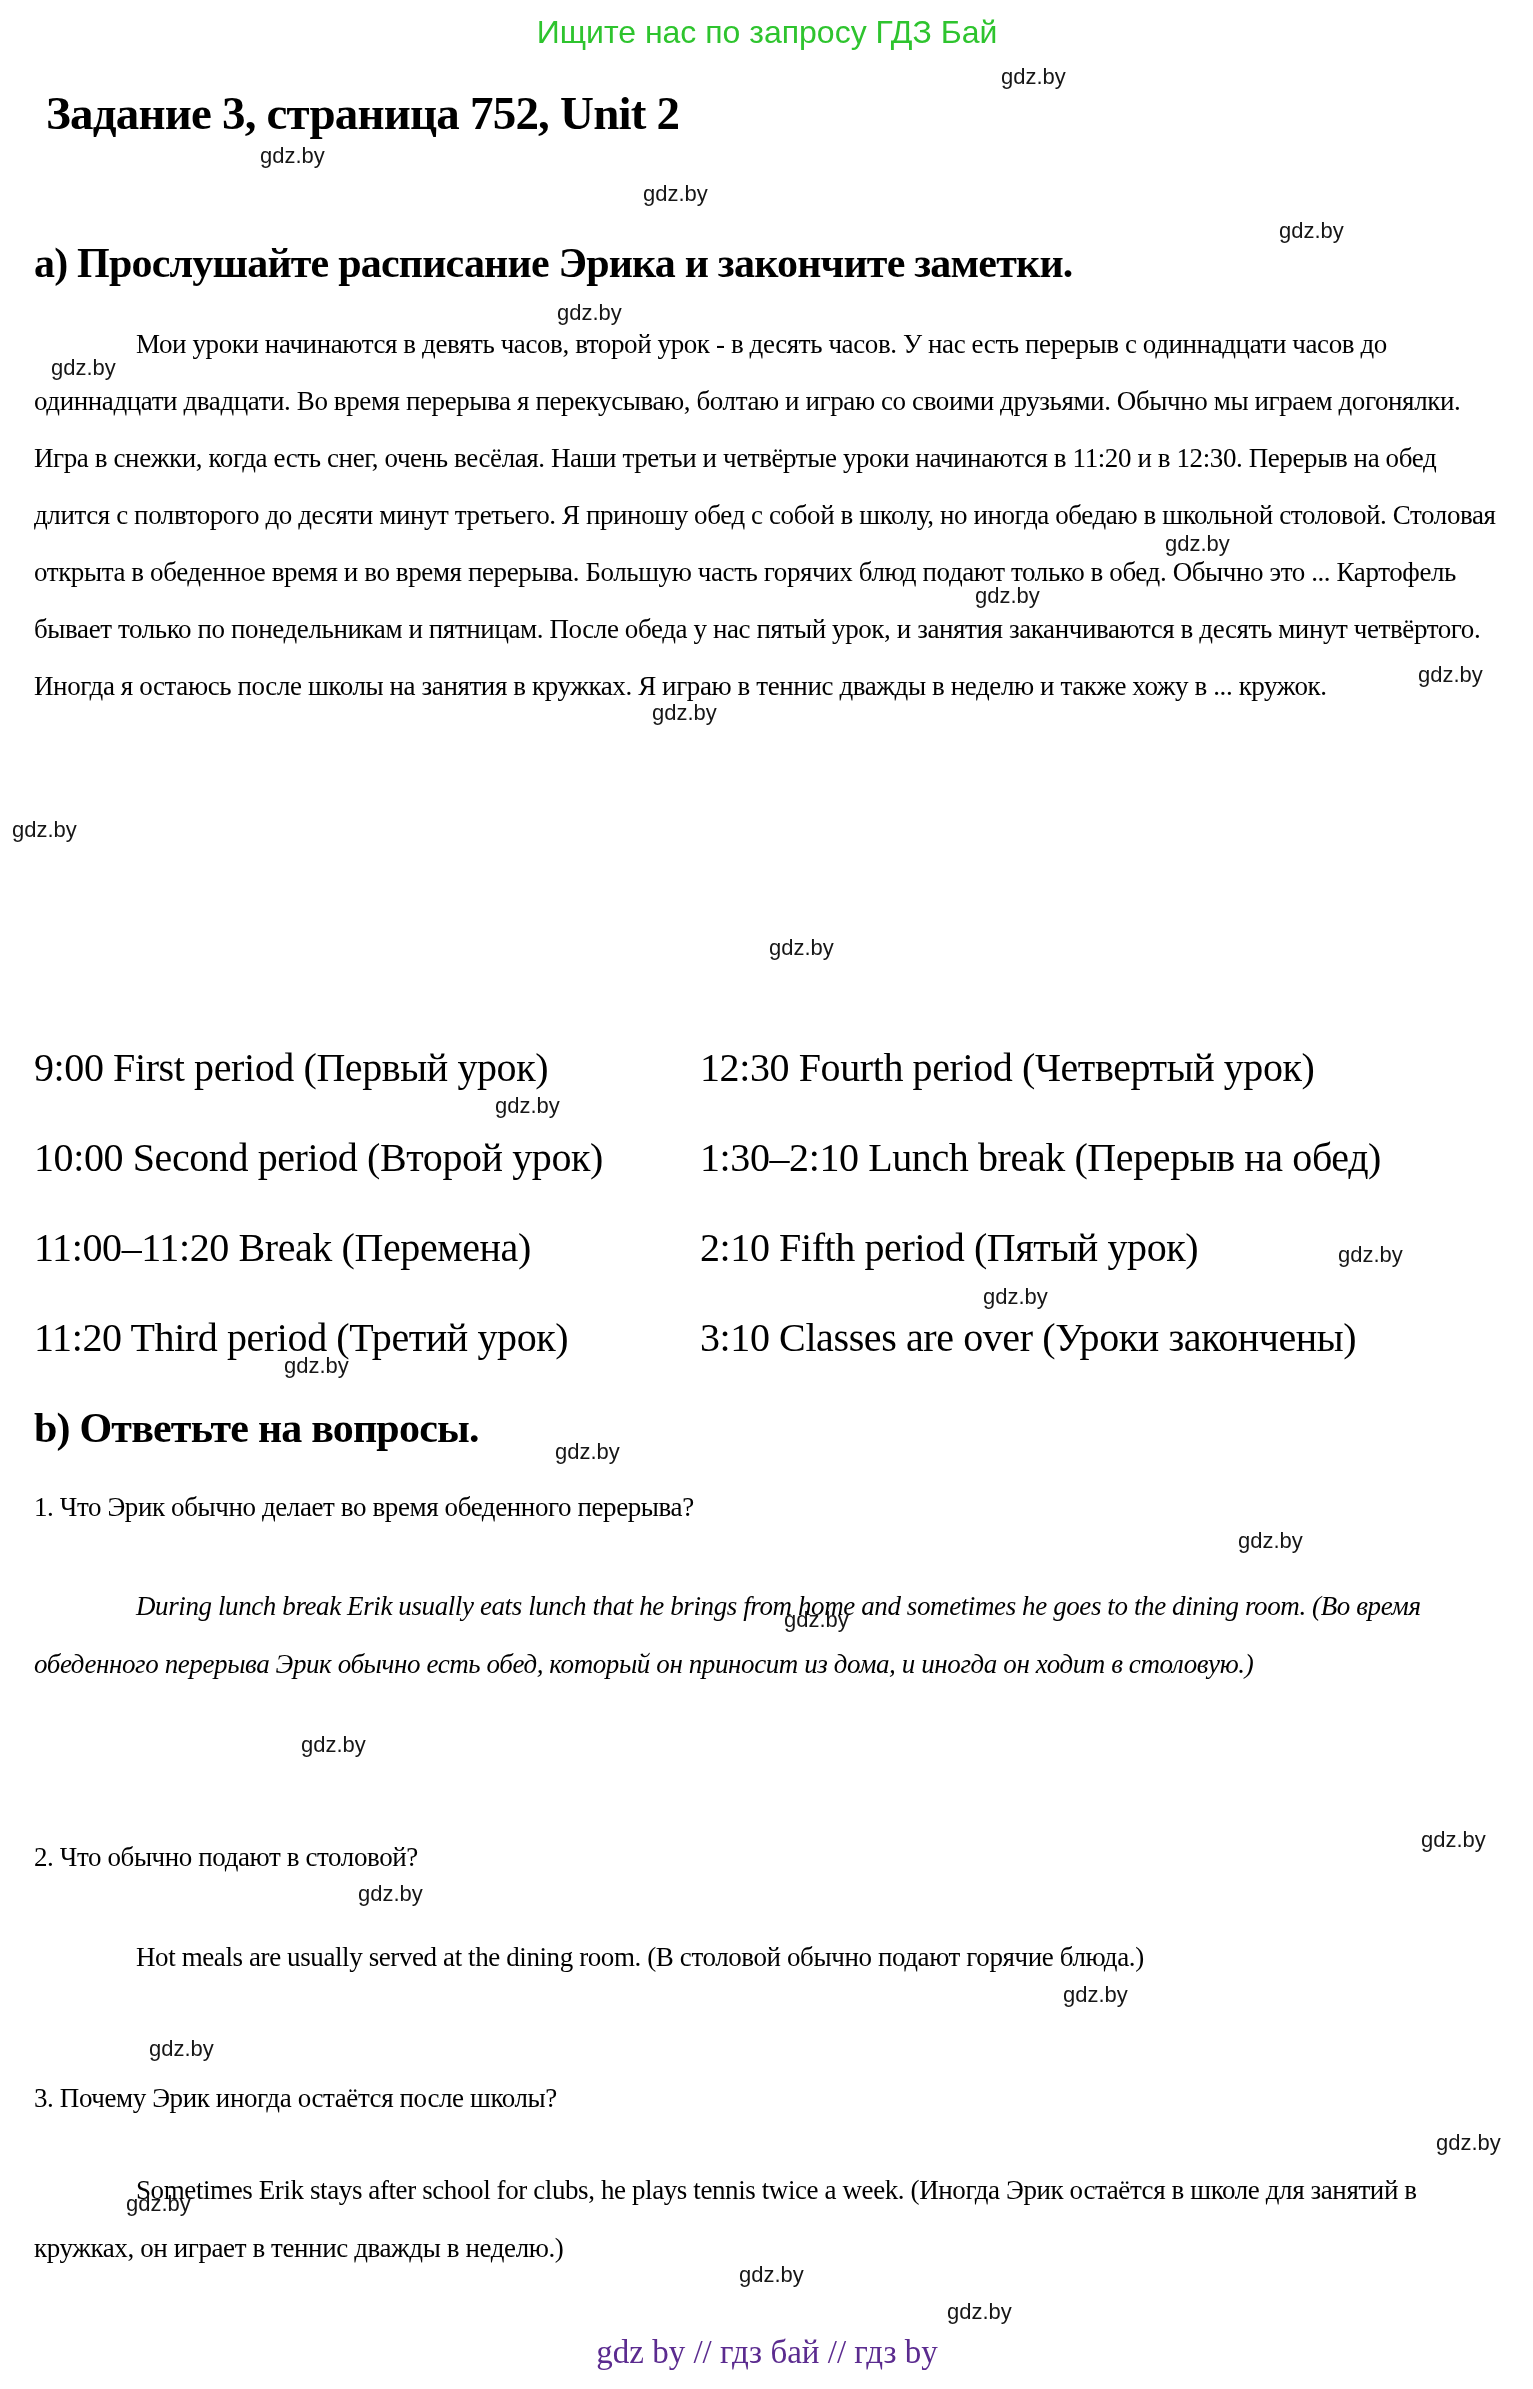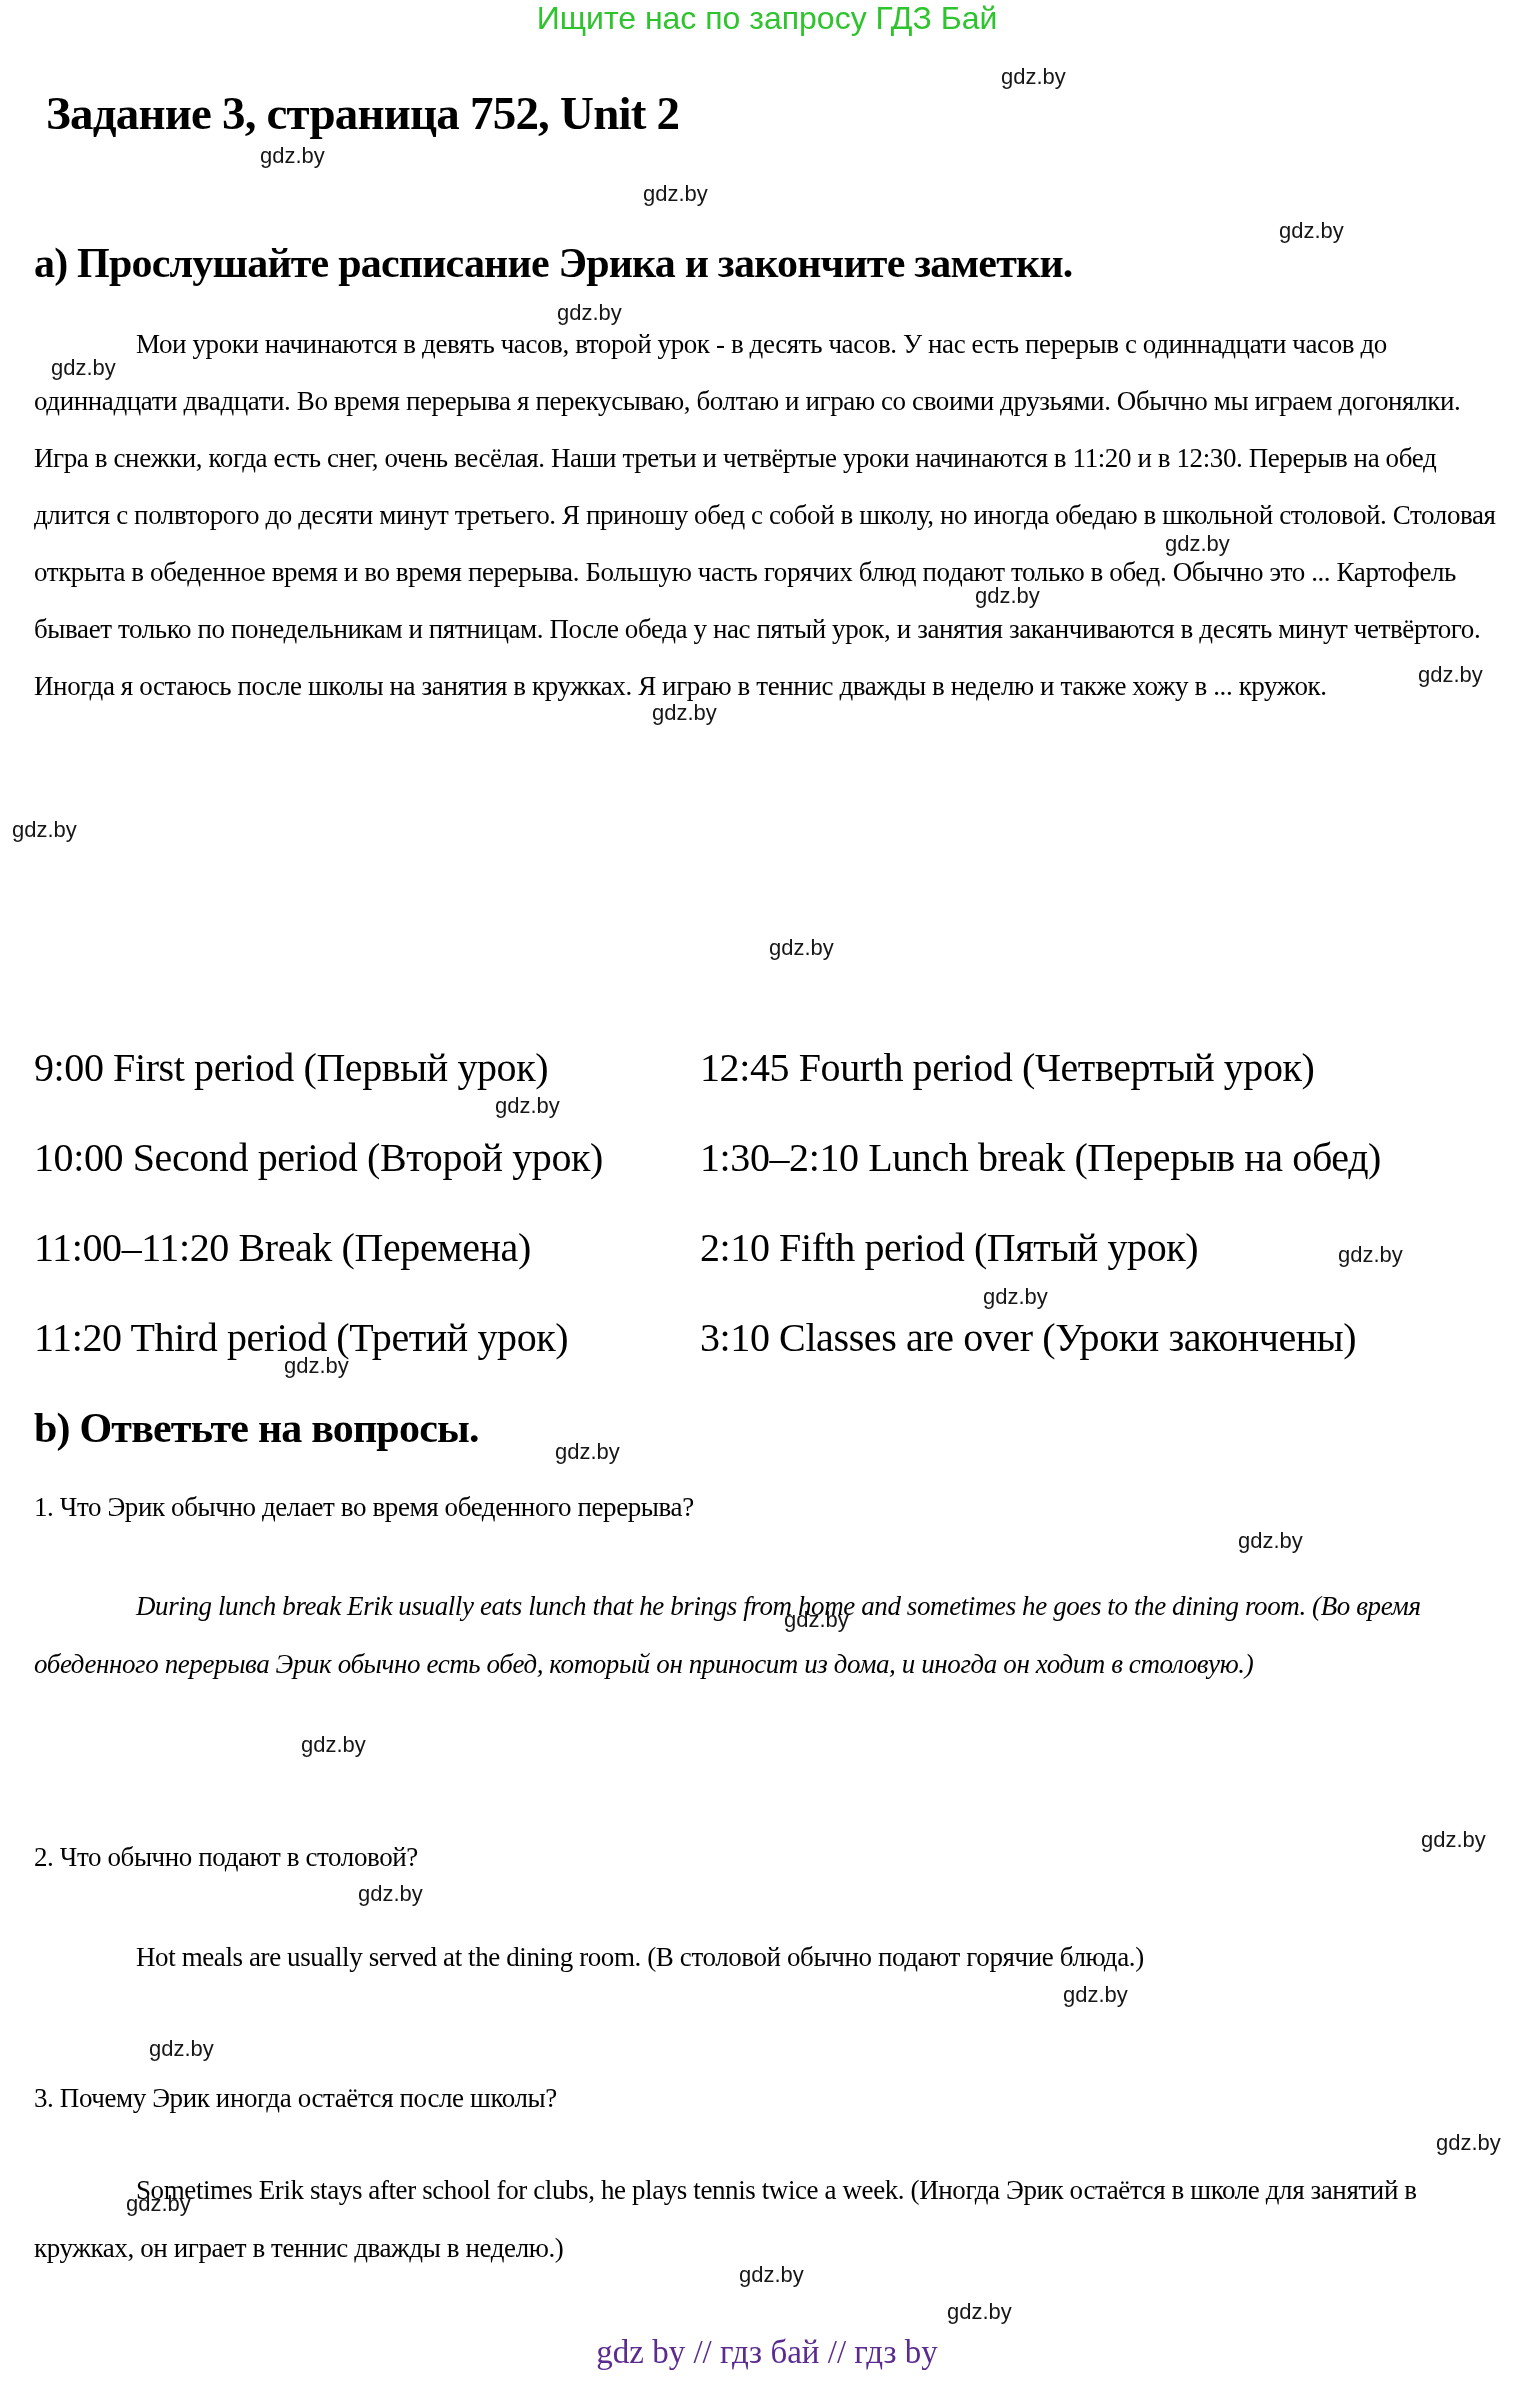--- a/index.html
+++ b/index.html
@@ -7,21 +7,21 @@
     position: relative;
     width: 1534px;
     height: 2389px;
     background: #ffffff;
     overflow: hidden;
     font-family: "Liberation Serif", serif;
     color: #000000;
   }
   .promo {
     position: absolute;
-    top: 0;
+    top: 14px;
     left: 0;
     width: 100%;
     text-align: center;
     font-family: "Liberation Sans", sans-serif;
     font-size: 32px;
     letter-spacing: 0px;
   }
   .title {
     position: absolute;
     left: 34px;
@@ -115,21 +115,21 @@
 
   <h2 class="heading heading-a">а) Прослушайте расписание Эрика и закончите заметки.</h2>
 
   <p class="body paragraph">Мои уроки начинаются в девять часов, второй урок - в десять часов. У нас есть перерыв с одиннадцати часов до одиннадцати двадцати. Во время перерыва я перекусываю, болтаю и играю со своими друзьями. Обычно мы играем догонялки. Игра в снежки, когда есть снег, очень весёлая. Наши третьи и четвёртые уроки начинаются в 11:20 и в 12:30. Перерыв на обед длится с полвторого до десяти минут третьего. Я приношу обед с собой в школу, но иногда обедаю в школьной столовой. Столовая открыта в обеденное время и во время перерыва. Большую часть горячих блюд подают только в обед. Обычно это ... Картофель бывает только по понедельникам и пятницам. После обеда у нас пятый урок, и занятия заканчиваются в десять минут четвёртого. Иногда я остаюсь после школы на занятия в кружках. Я играю в теннис дважды в неделю и также хожу в ... кружок.</p>
 
   <div class="schedule">
     <div class="cell">9:00 First period (Первый урок)</div>
     <div class="cell">10:00 Second period (Второй урок)</div>
     <div class="cell">11:00–11:20 Break (Перемена)</div>
     <div class="cell">11:20 Third period (Третий урок)</div>
-    <div class="cell">12:45 Fourth period (Четвертый урок)</div>
+    <div class="cell">12:30 Fourth period (Четвертый урок)</div>
     <div class="cell">1:30–2:10 Lunch break (Перерыв на обед)</div>
     <div class="cell">2:10 Fifth period (Пятый урок)</div>
     <div class="cell">3:10 Classes are over (Уроки закончены)</div>
   </div>
 
   <h2 class="heading heading-b">b) Ответьте на вопросы.</h2>
 
   <p class="body question q1">1. Что Эрик обычно делает во время обеденного перерыва?</p>
   <p class="body answer a1">During lunch break Erik usually eats lunch that he brings from home and sometimes he goes to the dining room. (Во время обеденного перерыва Эрик обычно есть обед, который он приносит из дома, и иногда он ходит в столовую.)</p>
 

